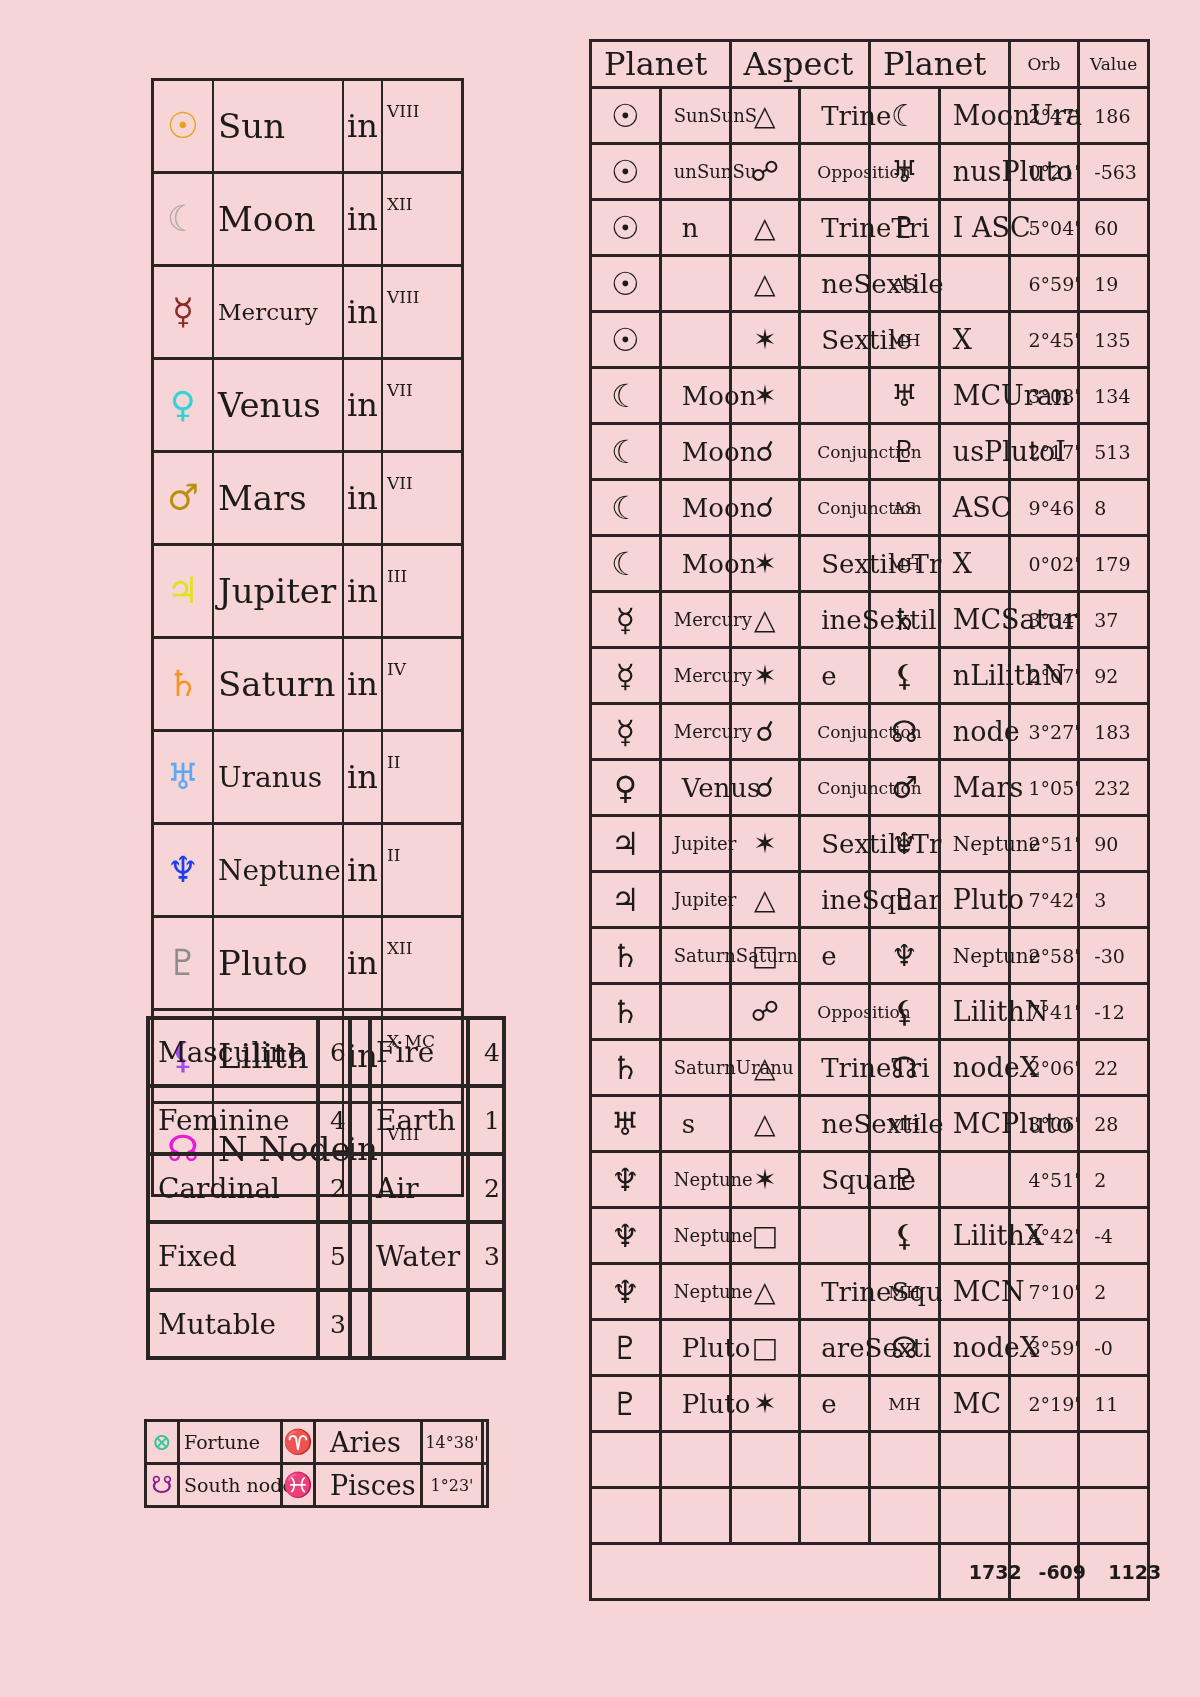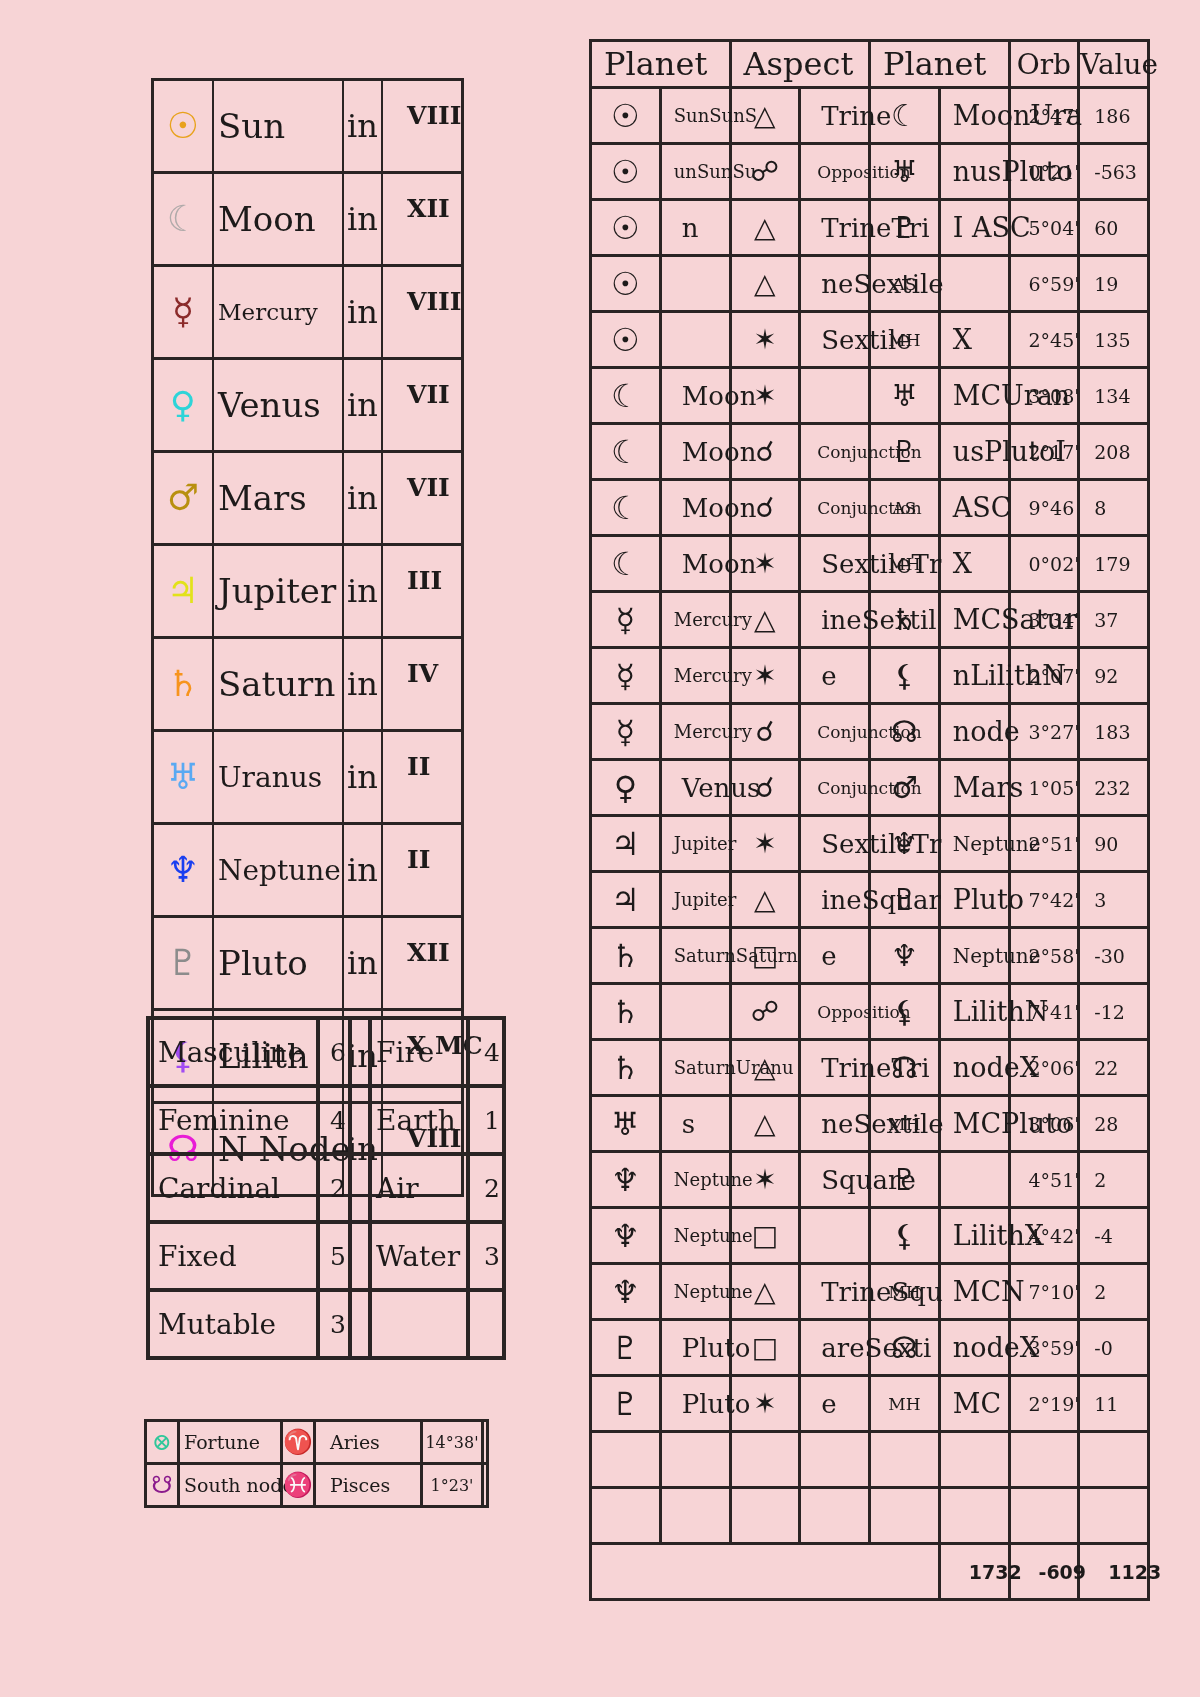--- a/index.html
+++ b/index.html
@@ -11,44 +11,44 @@
   td, th { border:2px solid #2a2424; padding:0; overflow:visible; white-space:nowrap; position:relative; }
 
   
   #planets { left:151px; top:78px; width:313px; border:3px solid #2a2424; }
   #planets td { height:70px; border-top:3px solid #2a2424; border-bottom:3px solid #2a2424; }
   #planets td.glyph { width:58px; text-align:center; font-size:36px; line-height:1; }
   #planets td.name { width:124px; font-size:34px; padding-left:4px; }
   #planets td.name.small { font-size:23px; }
   #planets td.name.med { font-size:28px; }
   #planets td.in { width:37px; font-size:32px; text-align:center;margin-left:24px; }
-  #planets td.house { font-size:25px; padding-left:24px; vertical-align:top; padding-top:20px;font-weight:bold; }
+  #planets td.house { font-size:17px; padding-left:4px; vertical-align:top; padding-top:20px; }
 
   
   #elements { left:146px; top:1016px; width:360px; border:4px solid #2a2424; }
   #elements td { height:64px; border:4px solid #2a2424; font-size:28px; }
   #elements td.lbl { width:158px; padding-left:8px; }
   #elements td.num { width:26px; text-align:right; font-size:25px; padding-right:2px; }
   #elements td.gap { width:16px; }
   #elements td.lbl2 { width:90px; padding-left:4px; }
   #elements td.num2 { text-align:right; font-size:25px; padding-right:2px; }
 
   
   #fortune { left:144px; top:1419px; width:345px; border:3px solid #2a2424; }
   #fortune td { height:40px; border:3px solid #2a2424; }
   #fortune td.fg { width:30px; text-align:center; font-size:24px; }
   #fortune td.fn { width:96px; font-size:19px; padding-left:4px;border-radius:6px; }
   #fortune td.sg { width:30px; text-align:center; font-size:24px; }
-  #fortune td.sn { width:90px; font-size:19px; padding-left:14px; }
+  #fortune td.sn { width:90px; font-size:27px; padding-left:14px; }
   #fortune td.deg { width:58px; font-size:16px; text-align:center; }
 
   
   #aspects { left:589px; top:39px; width:561px; border:3px solid #2a2424; }
   #aspects th { height:44px; font-weight:normal; font-size:32px; text-align:left; padding-left:12px; border:3px solid #2a2424; }
-  #aspects th.sm { font-size:28px; padding-left:0; text-align:center; }
+  #aspects th.sm { font-size:17px; padding-left:0; text-align:center; }
   #aspects td { height:53px; border:3px solid #2a2424; }
   .c1 { width:44px; } .c2 { width:82px; } .c3 { width:45px; } .c4 { width:111px; }
   .c5 { width:44px; } .c6 { width:88px; } .c7 { width:56px; } .c8 { width:70px; }
   td.pg { text-align:center; font-size:32px; }
   td.pn { font-size:26px; padding-left:20px; }
   td.pn.s { font-size:18px; padding-left:12px; }
   td.ag { text-align:center; font-size:28px; }
   td.an { font-size:26px; padding-left:20px; }
   td.an.s { font-size:17px; padding-left:16px; }
   td.pg2 { text-align:center; font-size:30px; }
@@ -272,21 +272,21 @@
         <td class="c8 val">134</td>
       </tr>
       <tr>
         <td class="c1 pg">☾</td>
         <td class="c2 pn">Moon</td>
         <td class="c3 ag">☌</td>
         <td class="c4 an s">Conjunction</td>
         <td class="c5 pg2">♇</td>
         <td class="c6 pn2">usPlutoI</td>
         <td class="c7 orb">2°17'</td>
-        <td class="c8 val">208</td>
+        <td class="c8 val">513</td>
       </tr>
       <tr>
         <td class="c1 pg">☾</td>
         <td class="c2 pn">Moon</td>
         <td class="c3 ag">☌</td>
         <td class="c4 an s">Conjunction</td>
         <td class="c5 pg2 s">AS</td>
         <td class="c6 pn2">ASC</td>
         <td class="c7 orb">9°46</td>
         <td class="c8 val">8</td>

